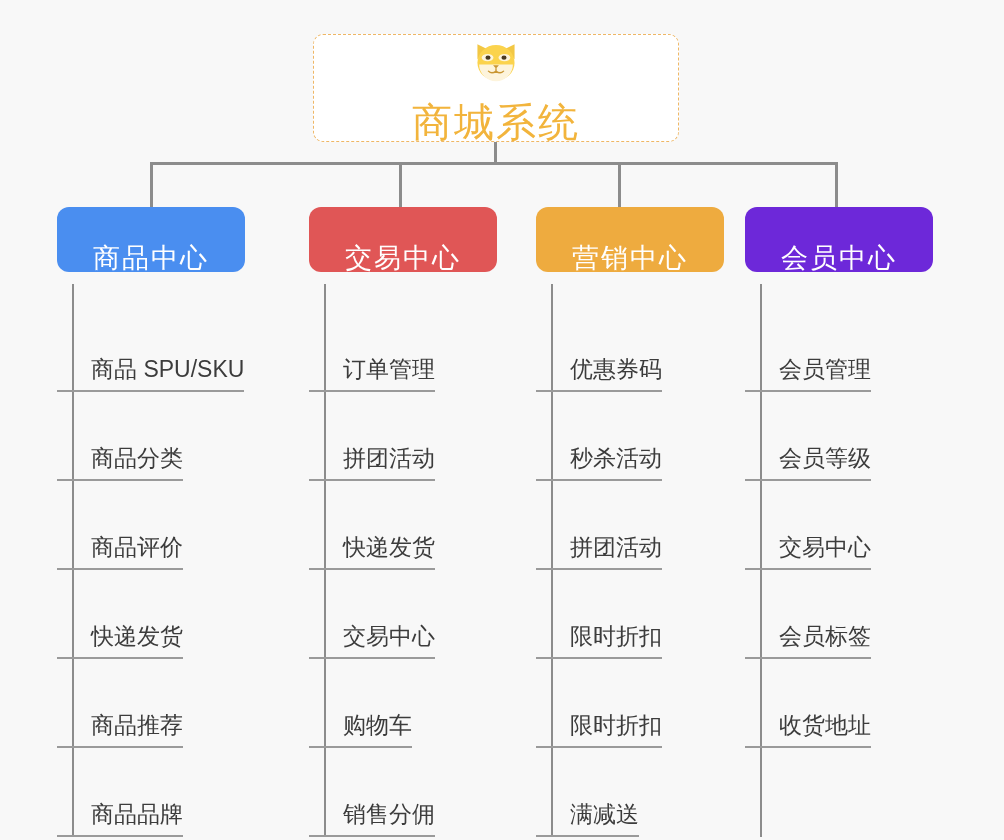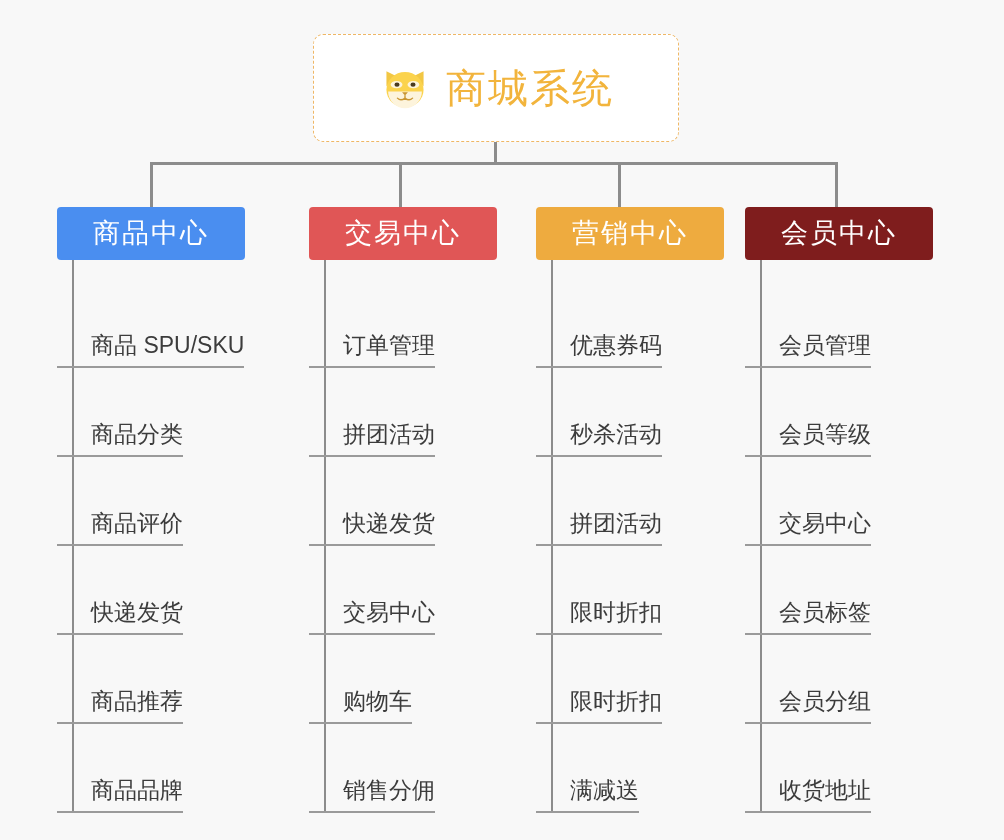--- a/index.html
+++ b/index.html
@@ -29,20 +29,21 @@
     width: 366px;
     height: 108px;
     box-sizing: border-box;
     background: #ffffff;
     border: 1px dashed #efb765;
     border-radius: 10px;
     display: flex;
     align-items: center;
     justify-content: center;
     gap: 14px;
+    flex-direction: column;
   }
   .root-emoji {
     width: 54px;
     height: 54px;
     flex: 0 0 auto;
     display: block;
   }
   .root-title {
     font-size: 40px;
     color: #f2b43c;
@@ -80,39 +81,39 @@
     top: 207px;
     width: 188px;
   }
   .col-0 { left: 57px; }
   .col-1 { left: 309px; }
   .col-2 { left: 536px; }
   .col-3 { left: 745px; }
 
   .cat-box {
     width: 188px;
-    height: 53px;
+    height: 65px;
     box-sizing: border-box;
-    border-radius: 4px;
+    border-radius: 12px;
     display: flex;
-    align-items: center;
+    align-items: flex-end;
     justify-content: center;
   }
   .cat-label {
     color: #ffffff;
     font-size: 27px;
     letter-spacing: 2px;
     line-height: 1;
     white-space: nowrap;
   }
 
   
   .leaf-list {
     position: relative;
-    margin-top: 0;
+    margin-top: 12px;
     padding-top: 19px;
     padding-left: 16px;
   }
   .leaf-spine {
     position: absolute;
     left: 15px;
     top: 0;
     width: 2px;
     background: #8c8c8c;
   }
@@ -246,39 +247,36 @@
       <div class="leaf-item">
           <span class="leaf-text">限时折扣</span>
         </div>
       <div class="leaf-item">
           <span class="leaf-text">满减送</span>
         </div>
     </div>
   </div>
 
   <div class="column col-3">
-    <div class="cat-box" style="background:#7f1d1d">
+    <div class="cat-box" style="background:#6d28d9">
       <span class="cat-label">会员中心</span>
     </div>
     <div class="leaf-list">
       <div class="leaf-spine" style="height:553px"></div>
       <div class="leaf-item">
           <span class="leaf-text">会员管理</span>
         </div>
       <div class="leaf-item">
           <span class="leaf-text">会员等级</span>
         </div>
       <div class="leaf-item">
           <span class="leaf-text">交易中心</span>
         </div>
       <div class="leaf-item">
           <span class="leaf-text">会员标签</span>
         </div>
       <div class="leaf-item">
-          <span class="leaf-text">会员分组</span>
-        </div>
-      <div class="leaf-item">
           <span class="leaf-text">收货地址</span>
         </div>
     </div>
   </div>
 
 </div>
 
 </body></html>

